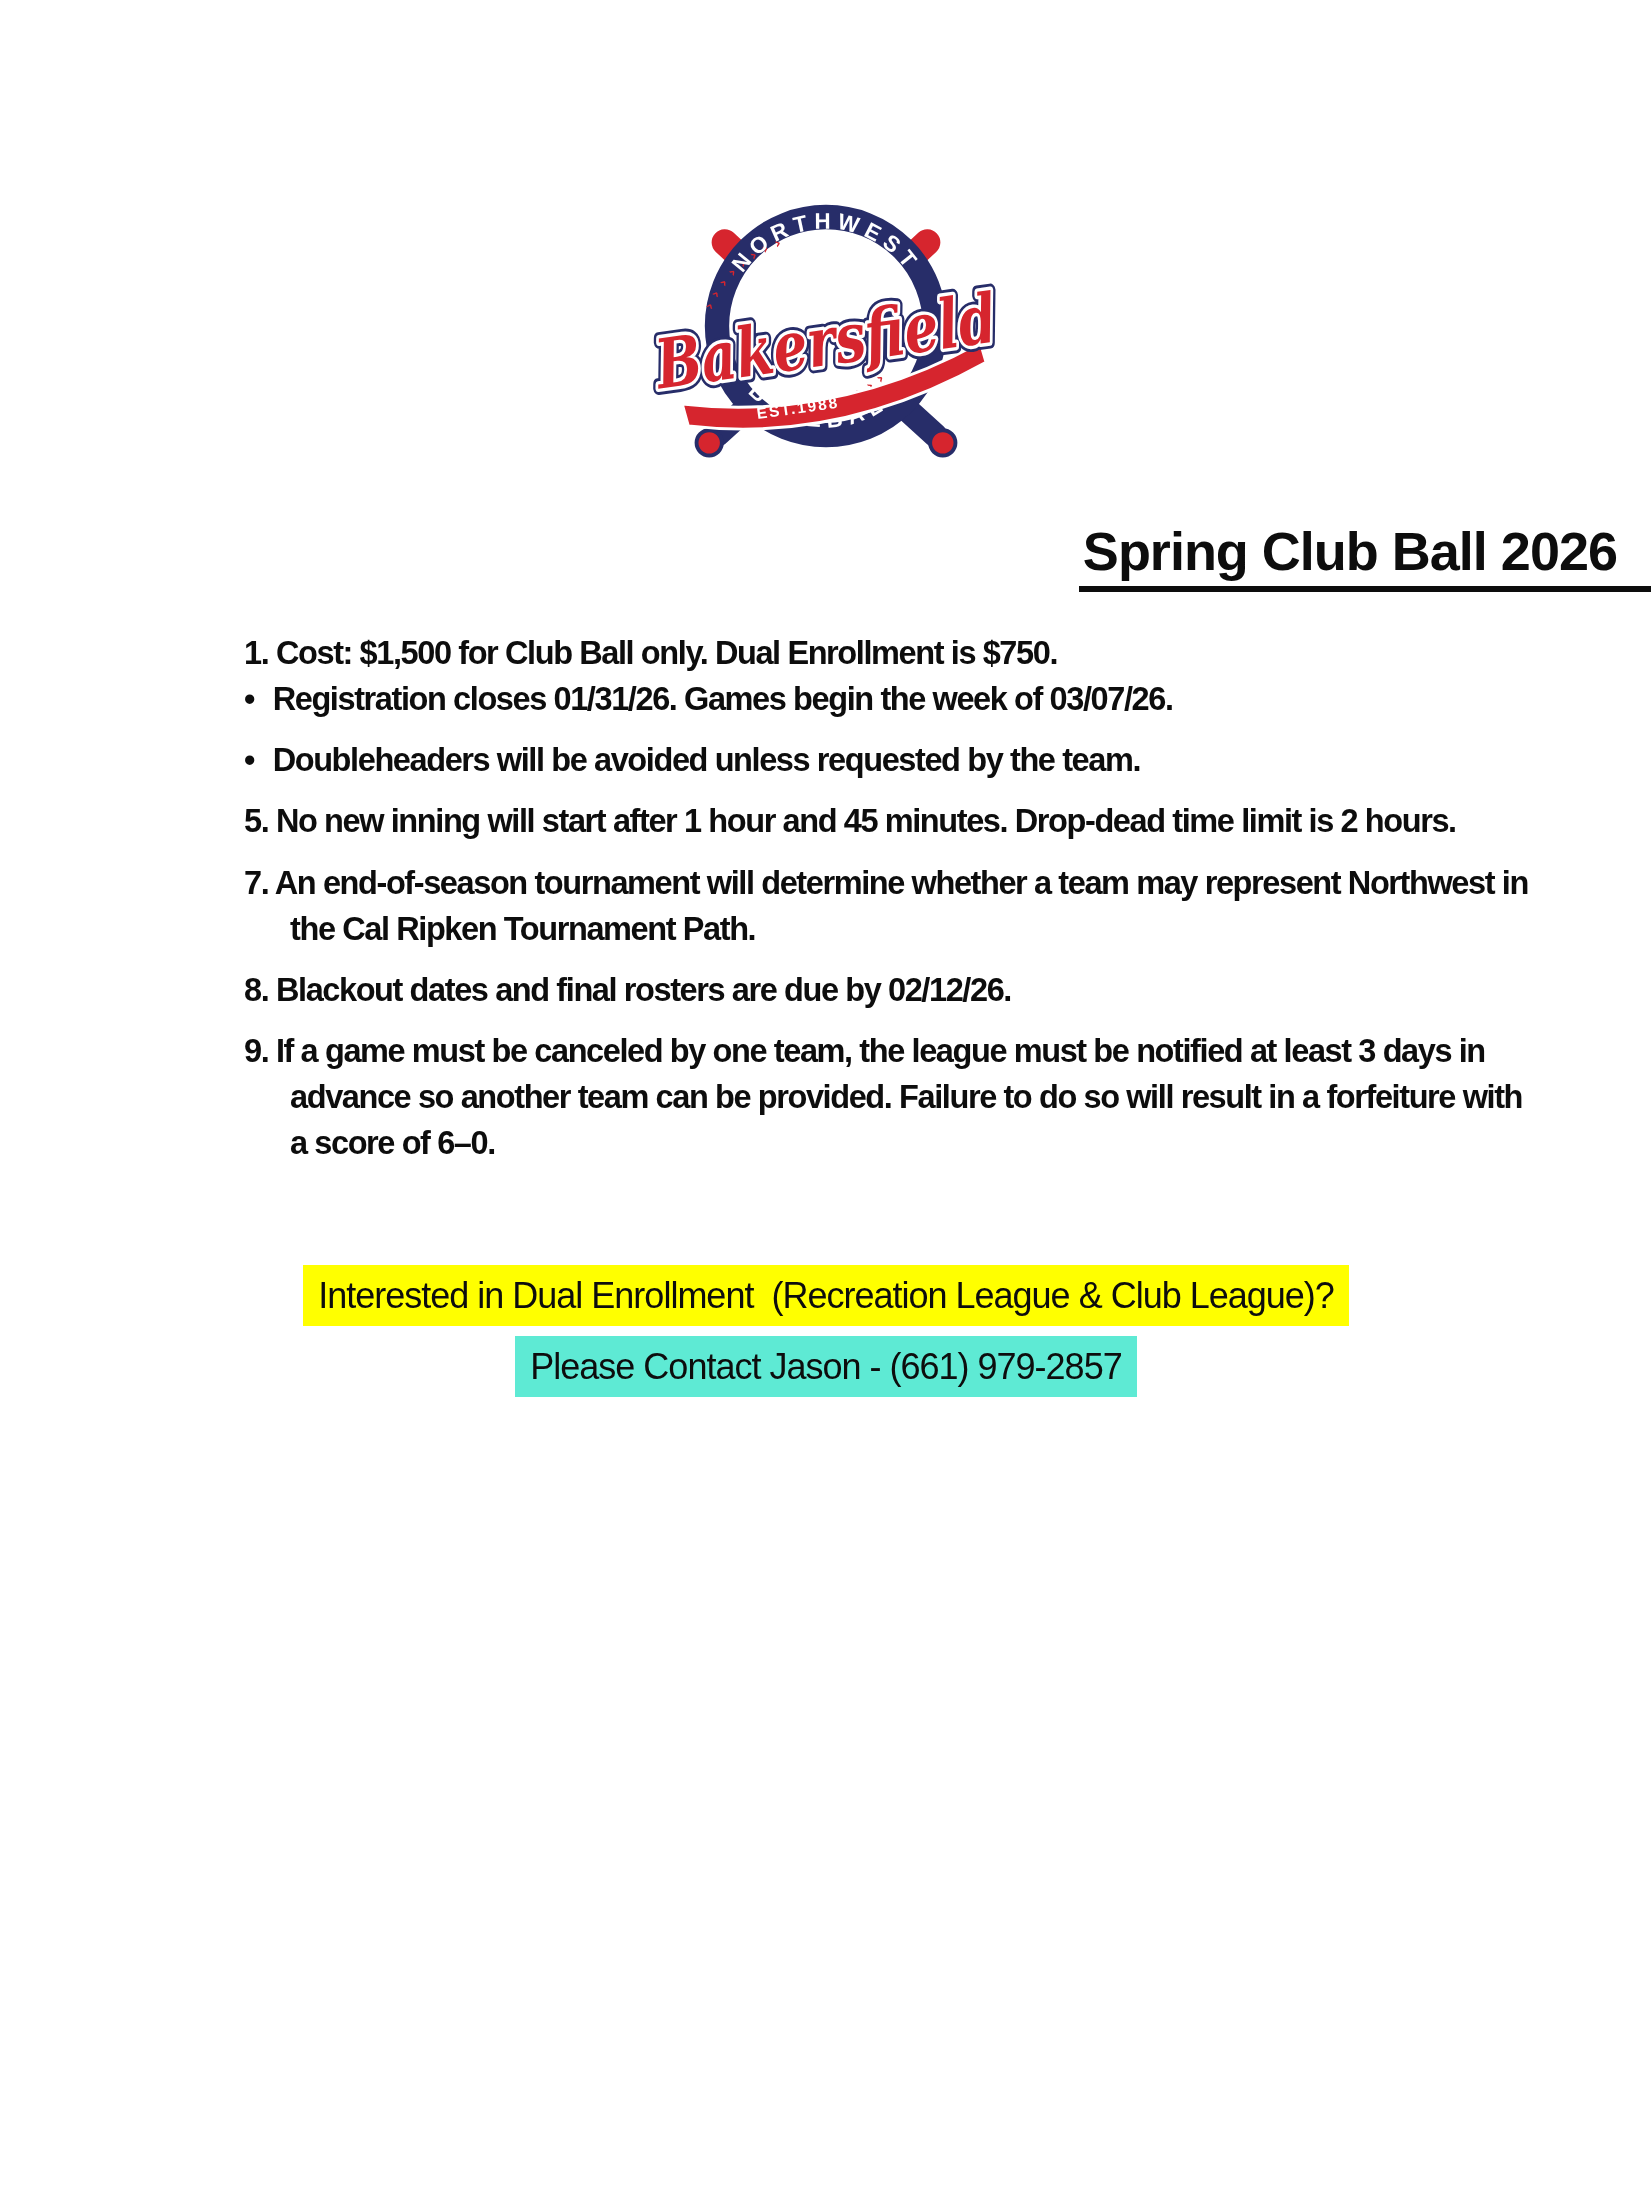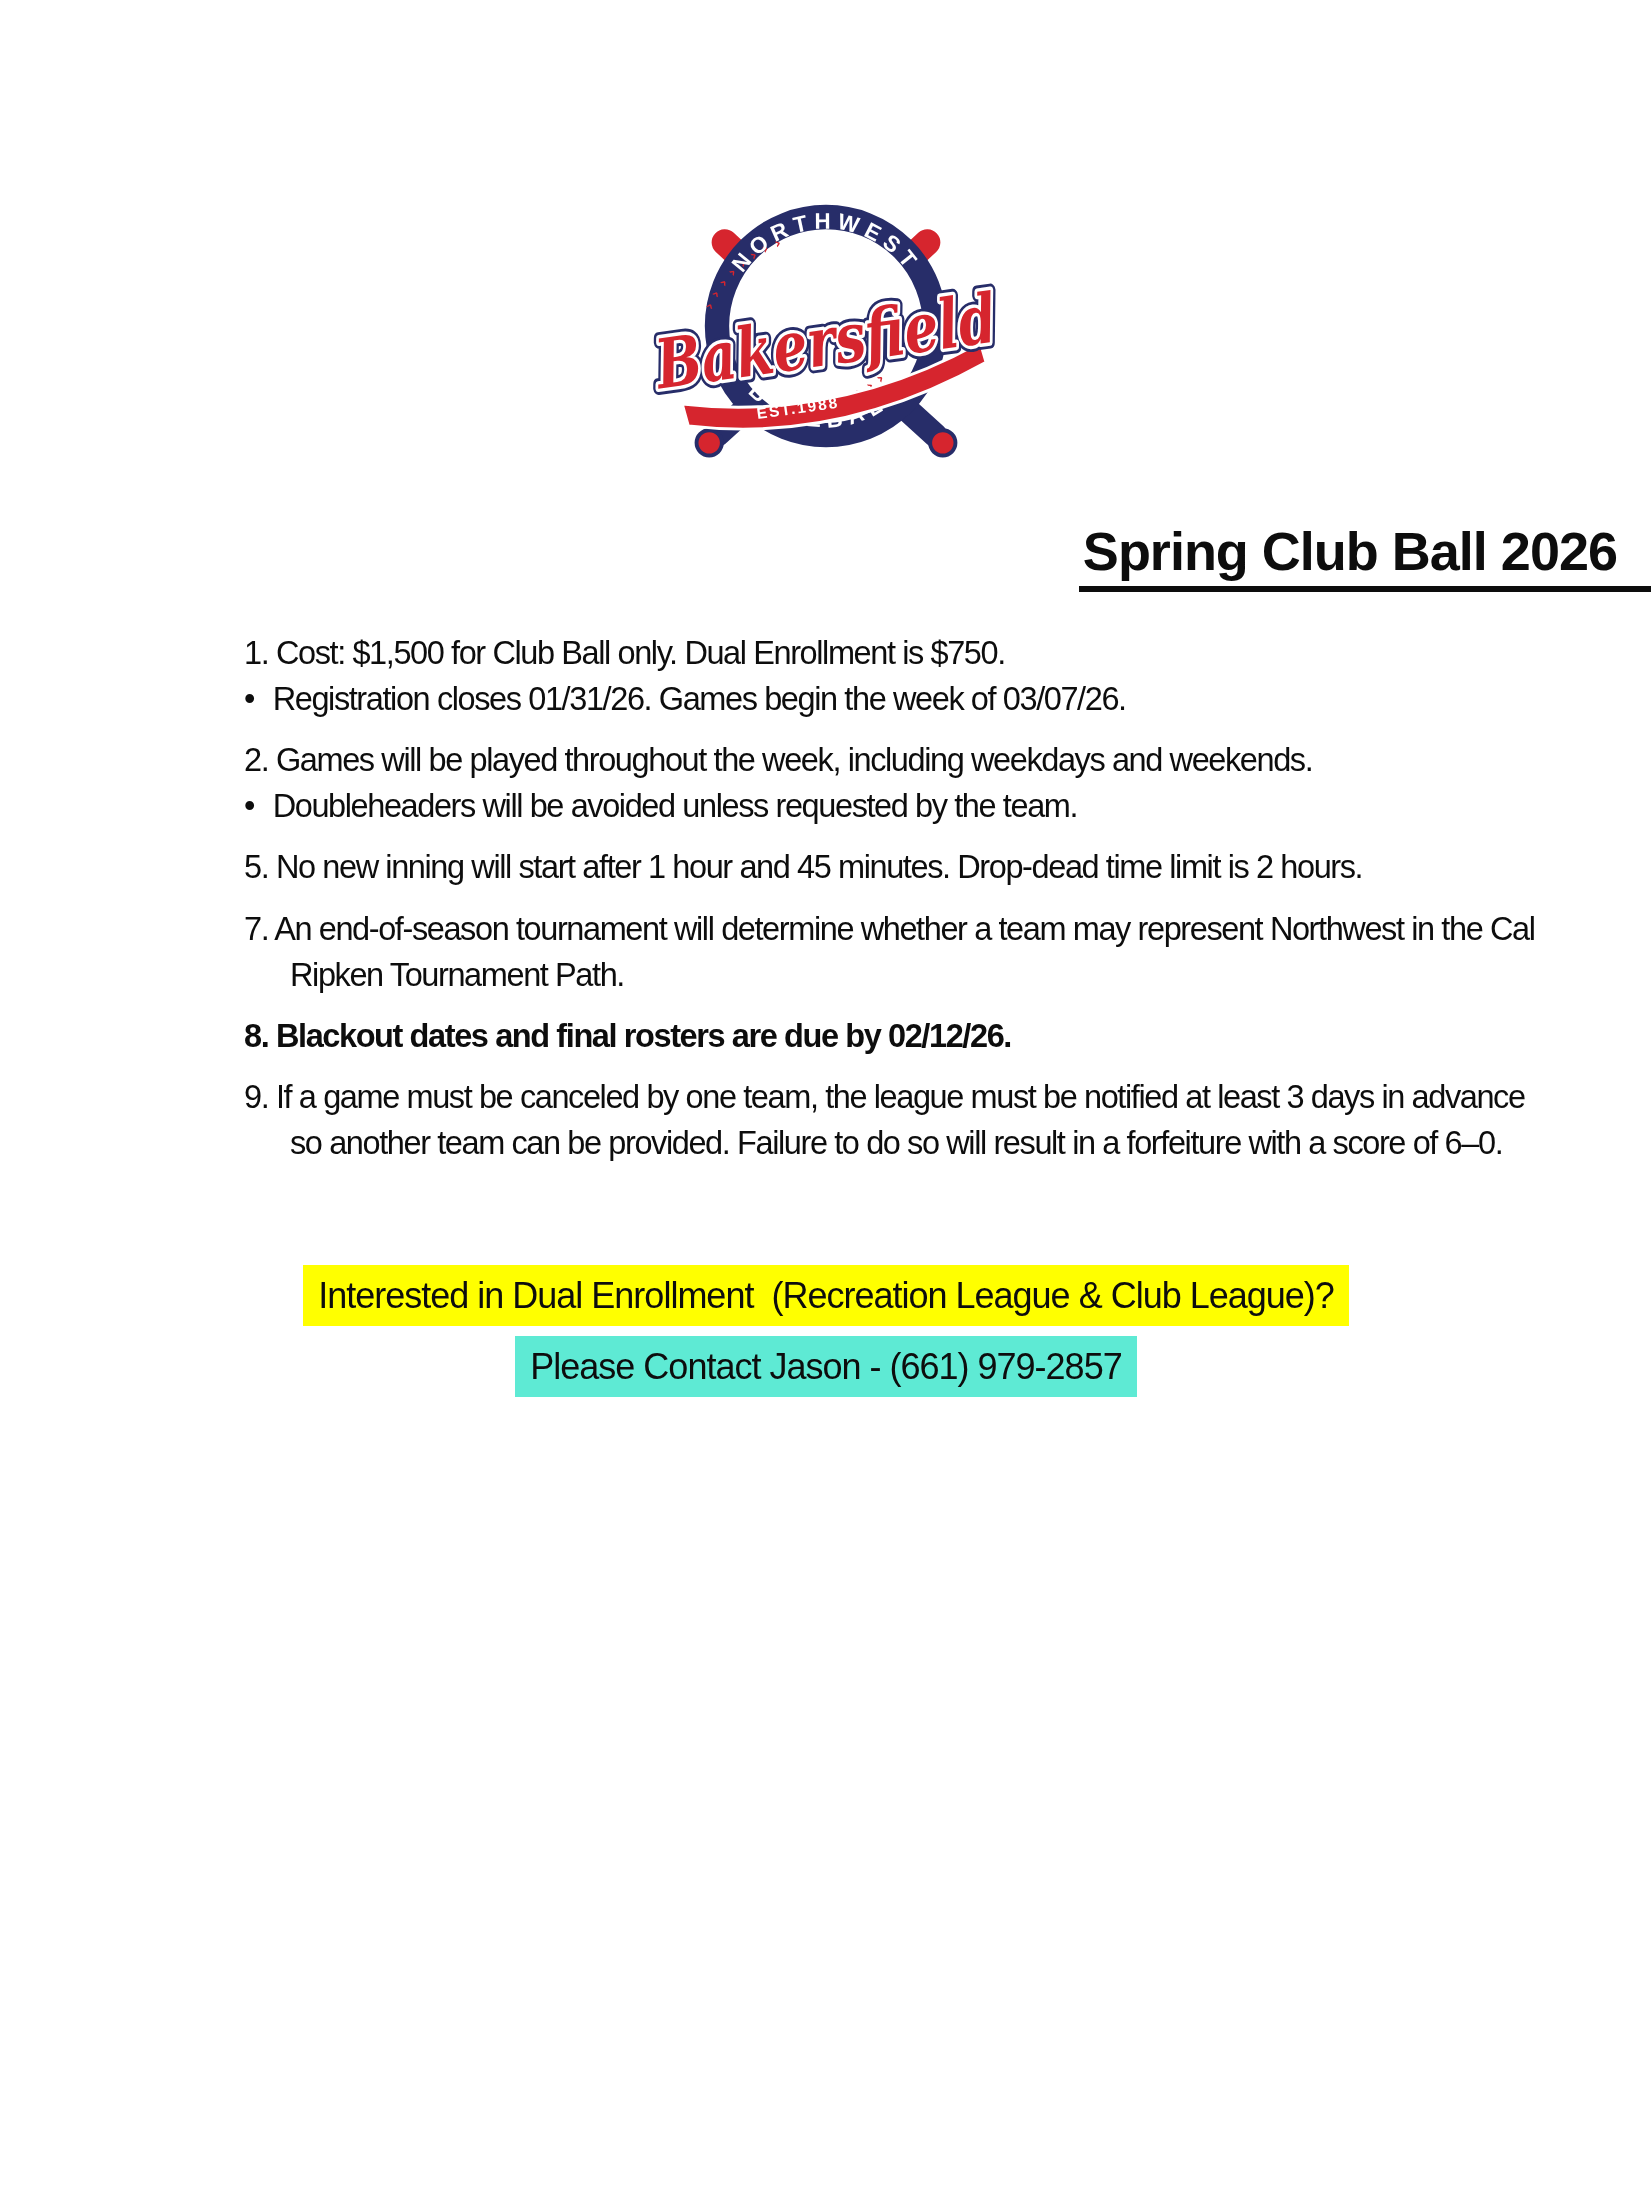--- a/index.html
+++ b/index.html
@@ -26,21 +26,21 @@
     padding:0 21px 3.8px 3.8px;
     white-space:pre;
   }
   
   .rules {
     margin:38px 0 0 244px;
     width:1300px;
     font-size:32.5px; letter-spacing:-1.4px;
     line-height:46px;
   }
-  .rules p { margin:0; }
+  .rules p { margin:0;font-weight:bold; }
   .rule { margin-bottom:15.3px; }
   .rule-line { padding-left:46px; text-indent:-46px; white-space:pre-wrap; }
   .rule.bold .rule-line { font-weight:bold; }
   .bullet {
     margin-top:14.3px; margin-left:122px;
     padding-left:42px; text-indent:-42px;
     white-space:pre-wrap;
   }
   .dot { display:inline-block; width:13.4px; text-indent:0; }
   
@@ -105,21 +105,20 @@
   <div class="title-wrap">
     <span class="title">Spring Club Ball 2026 </span>
   </div>
 
   <div class="rules">
       <div class="rule">
         <p class="rule-line"><span class="rule-num">1.</span><span class="rule-text"> Cost: $1,500 for Club Ball only. Dual Enrollment is $750.</span></p>
         <p class="bullet"><span class="dot">•</span><span>  Registration closes 01/31/26. Games begin the week of 03/07/26.</span></p>
       </div>
       <div class="rule">
-        <p class="rule-line"><span class="rule-num">2.</span><span class="rule-text"> Games will be played throughout the week, including weekdays and weekends.</span></p>
         <p class="bullet"><span class="dot">•</span><span>  Doubleheaders will be avoided unless requested by the team.</span></p>
       </div>
       <div class="rule">
         <p class="rule-line"><span class="rule-num">5.</span><span class="rule-text"> No new inning will start after 1 hour and 45 minutes. Drop-dead time limit is 2 hours.</span></p>
       </div>
       <div class="rule">
         <p class="rule-line"><span class="rule-num">7.</span><span class="rule-text"> An end-of-season tournament will determine whether a team may represent Northwest in the Cal Ripken Tournament Path.</span></p>
       </div>
       <div class="rule bold">
         <p class="rule-line"><span class="rule-num">8.</span><span class="rule-text"> Blackout dates and final rosters are due by 02/12/26.</span></p>

